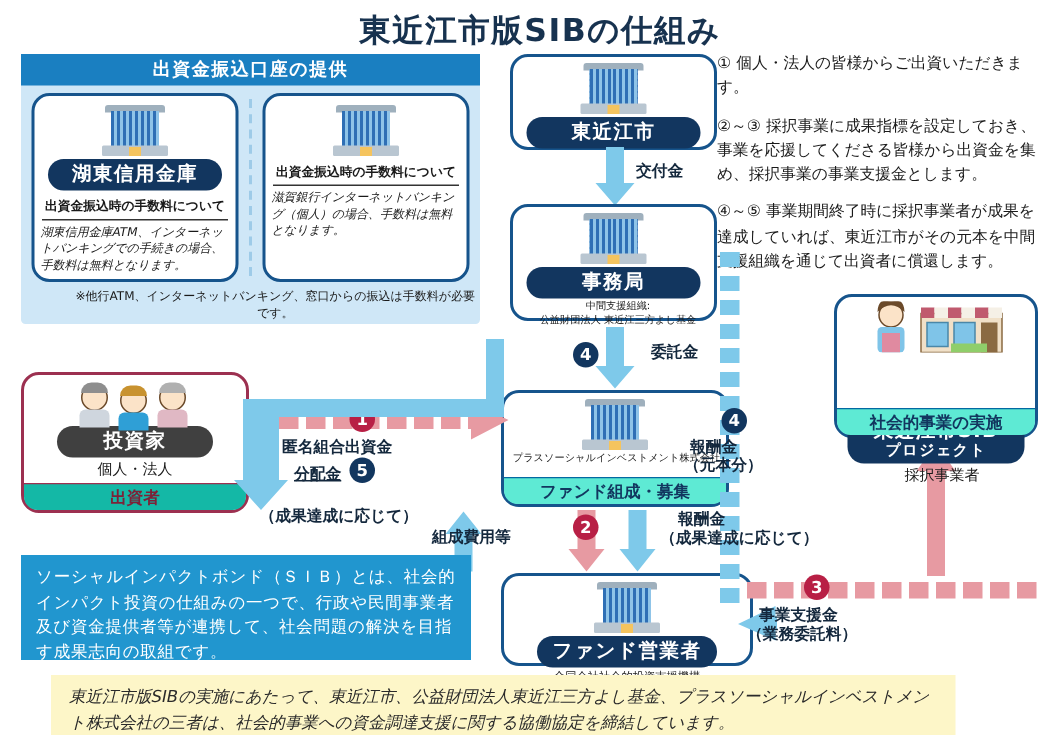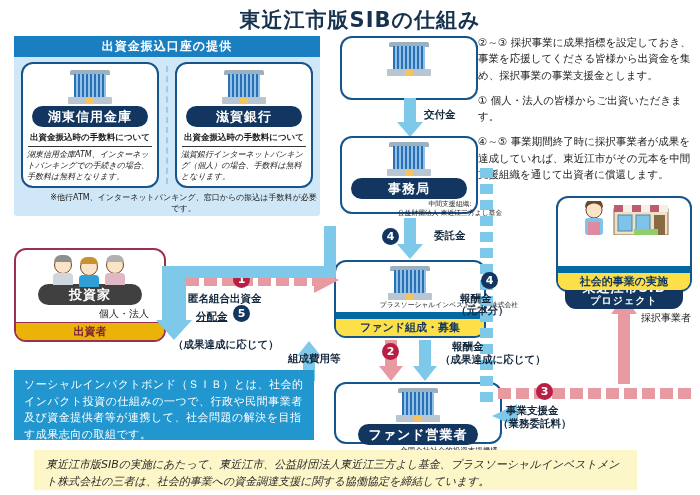--- a/index.html
+++ b/index.html
@@ -47,30 +47,30 @@
   #explain{left:478px;top:34px;width:214px;font-size:10.5px;line-height:1.55;}
   #explain p{margin:0 0 9px 0;}
 
   
   .node{background:#fff;border:2px solid #16548c;border-radius:12px;}
   #city-box{left:340px;top:36px;width:138px;height:64px;}
   #jimukyoku-box{left:340px;top:136px;width:138px;height:78px;}
   #fund-handler-box{left:334px;top:260px;width:152px;height:78px;}
   #fund-operator-box{left:334px;top:382px;width:168px;height:62px;}
   .node .bldg{margin-top:4px;}
-  .sub{margin:1px auto 0;width:140px;text-align:center;font-size:6.8px;line-height:1.25;padding-left:38px;}
+  .sub{margin:1px auto 0;width:140px;text-align:center;font-size:6.8px;line-height:1.25;}
   .node-strip{position:absolute;left:0;bottom:0;width:100%;height:17px;
-        background:#fde047;border-radius:0 0 9px 9px;border-top:7px solid #0369a1;
+        background:#5eead4;border-radius:0 0 9px 9px;border-top:1px solid #0369a1;
         font-size:11px;font-weight:bold;text-align:center;line-height:17px;color:#12365f;}
 
   
   #investor-box{left:14px;top:248px;width:152px;height:94px;background:#fff;
         border:2px solid #9c3050;border-radius:12px;}
   #investor-box .pill{background:#404040;width:104px;}
-  #investor-box .node-strip{background:#eab308;border-top:1px solid #9c3050;color:#7d2238;}
+  #investor-box .node-strip{background:#14b8a6;border-top:1px solid #9c3050;color:#7d2238;}
   .people{position:relative;margin:4px auto 0;width:74px;height:28px;}
   .ppl{position:absolute;width:20px;}
   .ppl .head{width:16px;height:16px;border-radius:50%;background:#fbe3c8;
         border:1.2px solid #6b4a2a;margin:0 auto;}
   .ppl .hair{position:absolute;left:1px;top:-1px;width:18px;height:7px;border-radius:9px 9px 0 0;}
   .ppl .body2{width:20px;height:12px;border-radius:4px 4px 0 0;margin-top:-1px;}
 
   
   #sib-project-box{left:556px;top:196px;width:136px;height:96px;background:#fff;
         border:2px solid #16548c;border-radius:12px;}
@@ -113,40 +113,40 @@
     <div class="bank-fee-body">湖東信用金庫ATM、インターネットバンキングでの手続きの場合、手数料は無料となります。</div>
   </div>
 
   <div class="abs bank-card" id="bank-card-2">
     <div class="bldg">
       <div class="roof"></div>
         <div class="body"></div>
         <div class="base"></div>
         <div class="door"></div>
     </div>
-    <div class="pill">滋賀銀行</div>
     <div class="bank-fee-title">出資金振込時の手数料について</div>
     <div class="bank-fee-body">滋賀銀行インターネットバンキング（個人）の場合、手数料は無料となります。</div>
   </div>
 </div>
 <div class="abs" id="bank-note">※他行ATM、インターネットバンキング、窓口からの振込は手数料が必要です。</div>
 
 <div class="abs" id="explain">
+  <p>① 個人・法人の皆様からご出資いただきます。</p>
   <p>②～③ 採択事業に成果指標を設定しておき、事業を応援してくださる皆様から出資金を集め、採択事業の事業支援金とします。</p>
-  <p>① 個人・法人の皆様からご出資いただきます。</p>
   <p>④～⑤ 事業期間終了時に採択事業者が成果を達成していれば、東近江市がその元本を中間支援組織を通じて出資者に償還します。</p>
 </div>
 
 <div class="abs node" id="city-box">
   <div class="bldg">
     <div class="roof"></div>
       <div class="body"></div>
       <div class="base"></div>
       <div class="door"></div>
   </div>
+  <div class="pill">東近江市</div>
 </div>
 
 <svg class="abs" style="left:396px;top:98px;" width="28" height="40">
   <polygon points="8,0 20,0 20,24 27,24 14,39 1,24 8,24" fill="#7ec9ea"></polygon>
 </svg>
 <div class="abs lbl" style="left:424px;top:108px;">交付金</div>
 
 <div class="abs node" id="jimukyoku-box">
   <div class="bldg">
     <div class="roof"></div>

